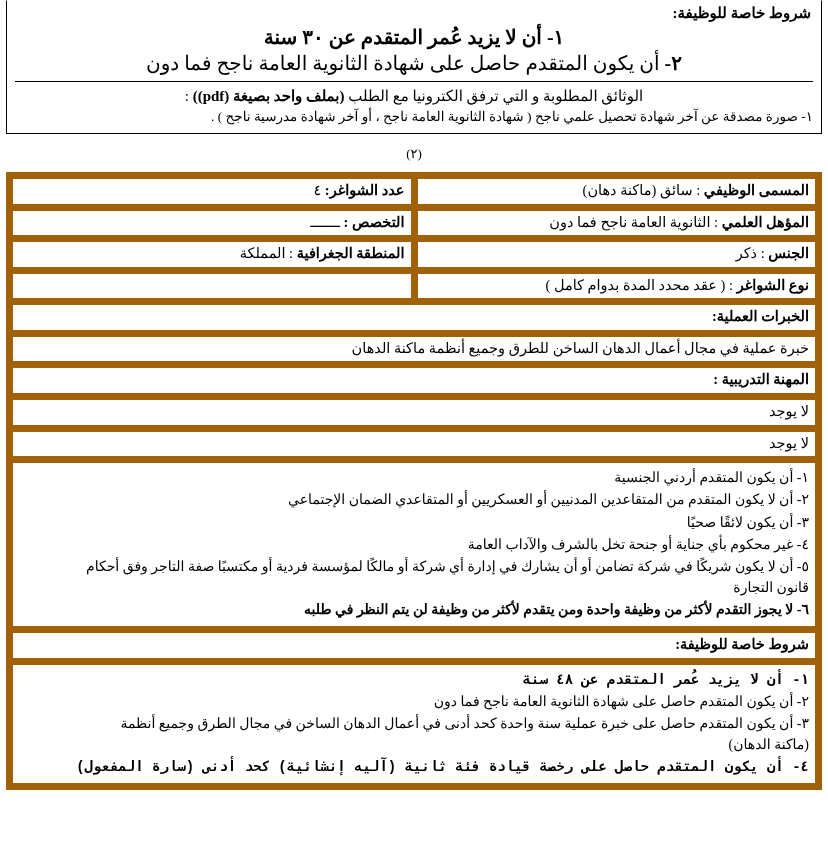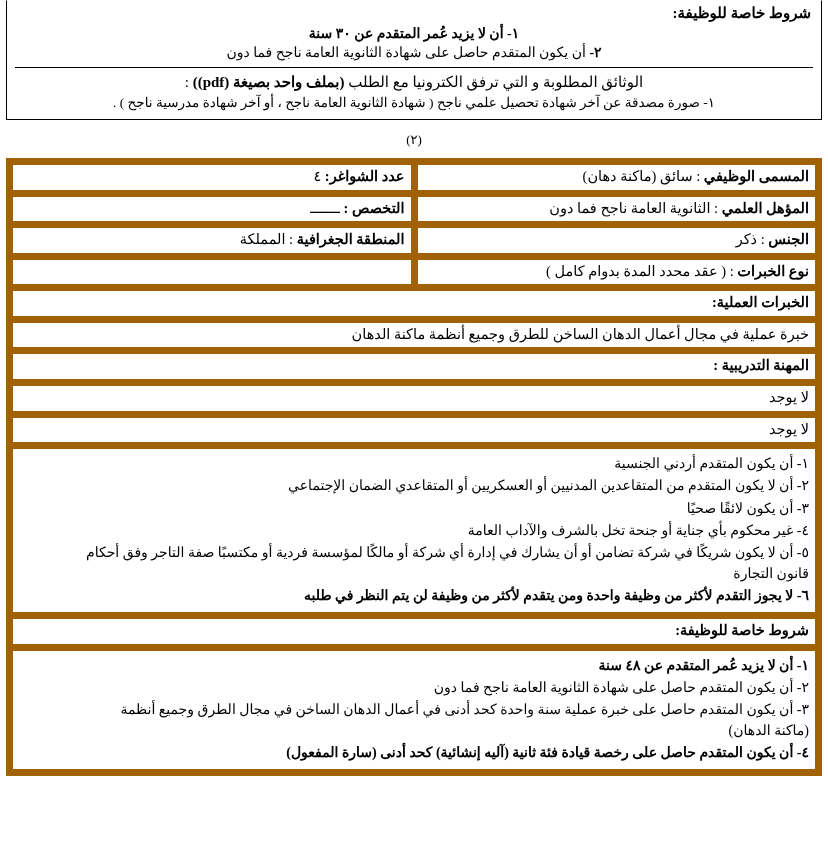--- a/index.html
+++ b/index.html
@@ -32,39 +32,39 @@
     border-top-color: transparent;
     padding: 2px 8px 6px 8px;
     box-sizing: border-box;
   }
   .sec-head {
     font-weight: bold;
     font-size: 15px;
     padding: 1px 2px 2px 2px;
   }
   .num-line {
-    font-size: 14px;
+    font-size: 20px;
     padding: 1px 0 1px 0;
     text-align: center;
     font-family: Liberation Serif, serif;
   }
   .num-line .lead { font-weight: bold; }
   .rule {
     border-top: 1px solid #000;
     margin: 5px 0 3px 0;
   }
   .docs-head {
     font-size: 15px;
     text-align: center;
     padding: 2px 0 1px 0;
   }
   .docs-head b { font-weight: bold; }
   .docs-line {
     font-size: 13.5px;
-    text-align: center;
+    text-align: right;
     padding: 2px 0 2px 0;
   }
 
   .page-num {
     text-align: center;
     font-size: 13px;
     padding: 12px 0 10px 0;
     letter-spacing: 1px;
   }
 
@@ -105,21 +105,21 @@
     font-size: 14px;
     padding: 1px 0;
     text-align: right;
     line-height: 1.45;
   }
   ol.cond li .mk { display: inline; }
   ol.cond li.bold { font-weight: bold; }
   .spec li {
     font-weight: normal;
   }
-  .spec li.b { font-weight: bold; }
+  .spec li.b { font-weight: bold; font-family: Liberation Mono, monospace; }
   .indent-wrap { display: inline-block; max-width: 92%; }
 </style>
 </head>
 <body>
 
 <div class="page">
 
   <div class="top-block">
     <div class="sec-head">شروط خاصة للوظيفة:</div>
 
@@ -163,21 +163,21 @@
       <tr>
         <td class="half lbl">
           <b>الجنس</b><span> : ذكر</span>
         </td>
         <td class="half lbl">
           <b>المنطقة الجغرافية</b><span> : المملكة</span>
         </td>
       </tr>
       <tr>
         <td class="half lbl">
-          <b>نوع الخبرات</b><span> : ( عقد محدد المدة بدوام كامل )</span>
+          <b>نوع الشواغر</b><span> : ( عقد محدد المدة بدوام كامل )</span>
         </td>
         <td class="half">&nbsp;</td>
       </tr>
 
       <tr>
         <td colspan="2" class="full-head">الخبرات العملية:</td>
       </tr>
       <tr>
         <td colspan="2" class="body-cell nb">خبرة عملية في مجال أعمال الدهان الساخن للطرق وجميع أنظمة ماكنة الدهان</td>
       </tr>

